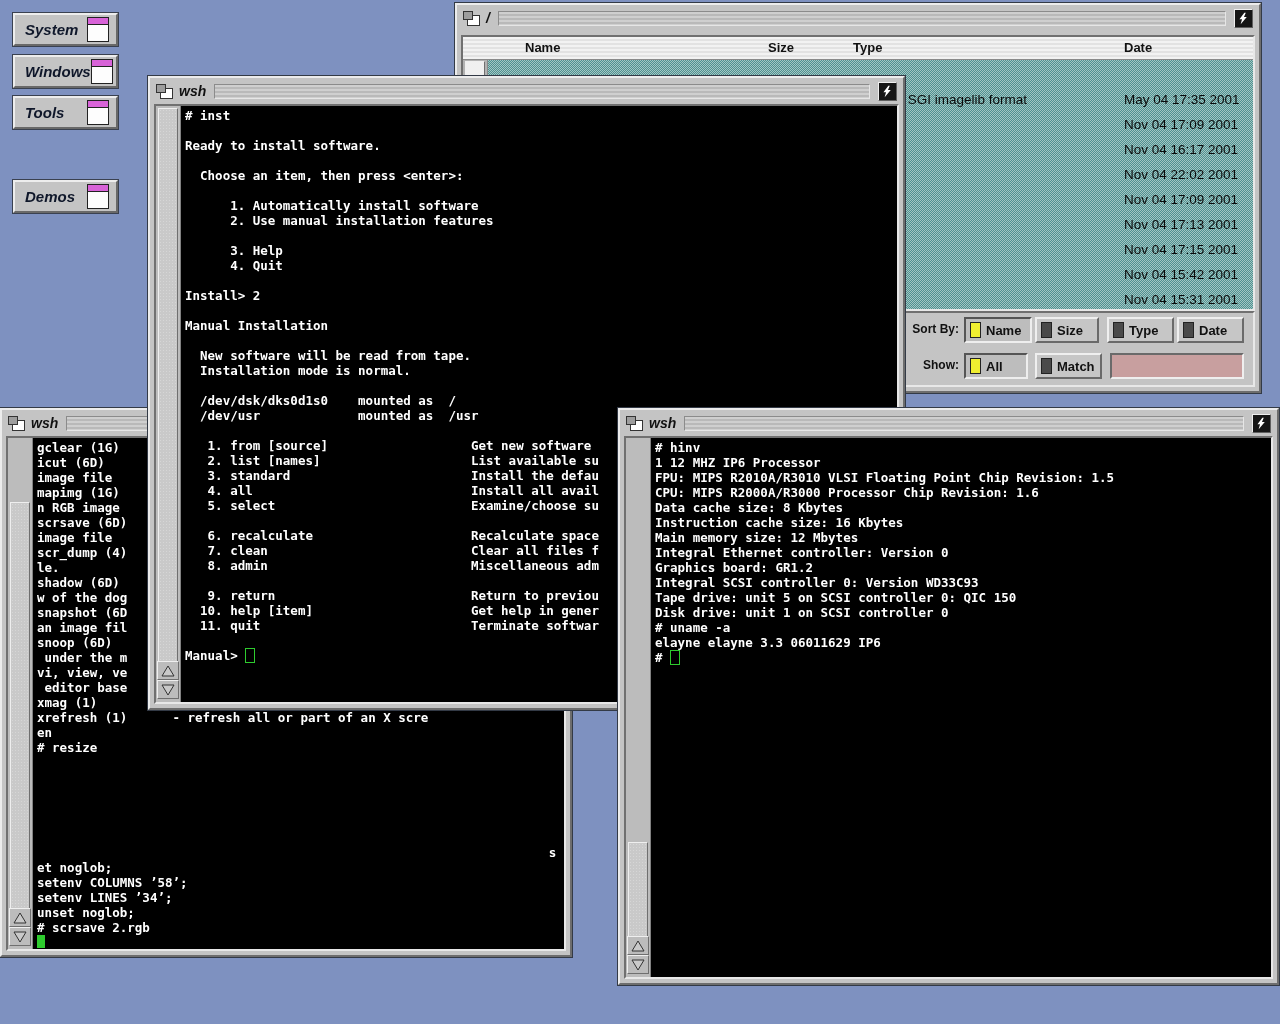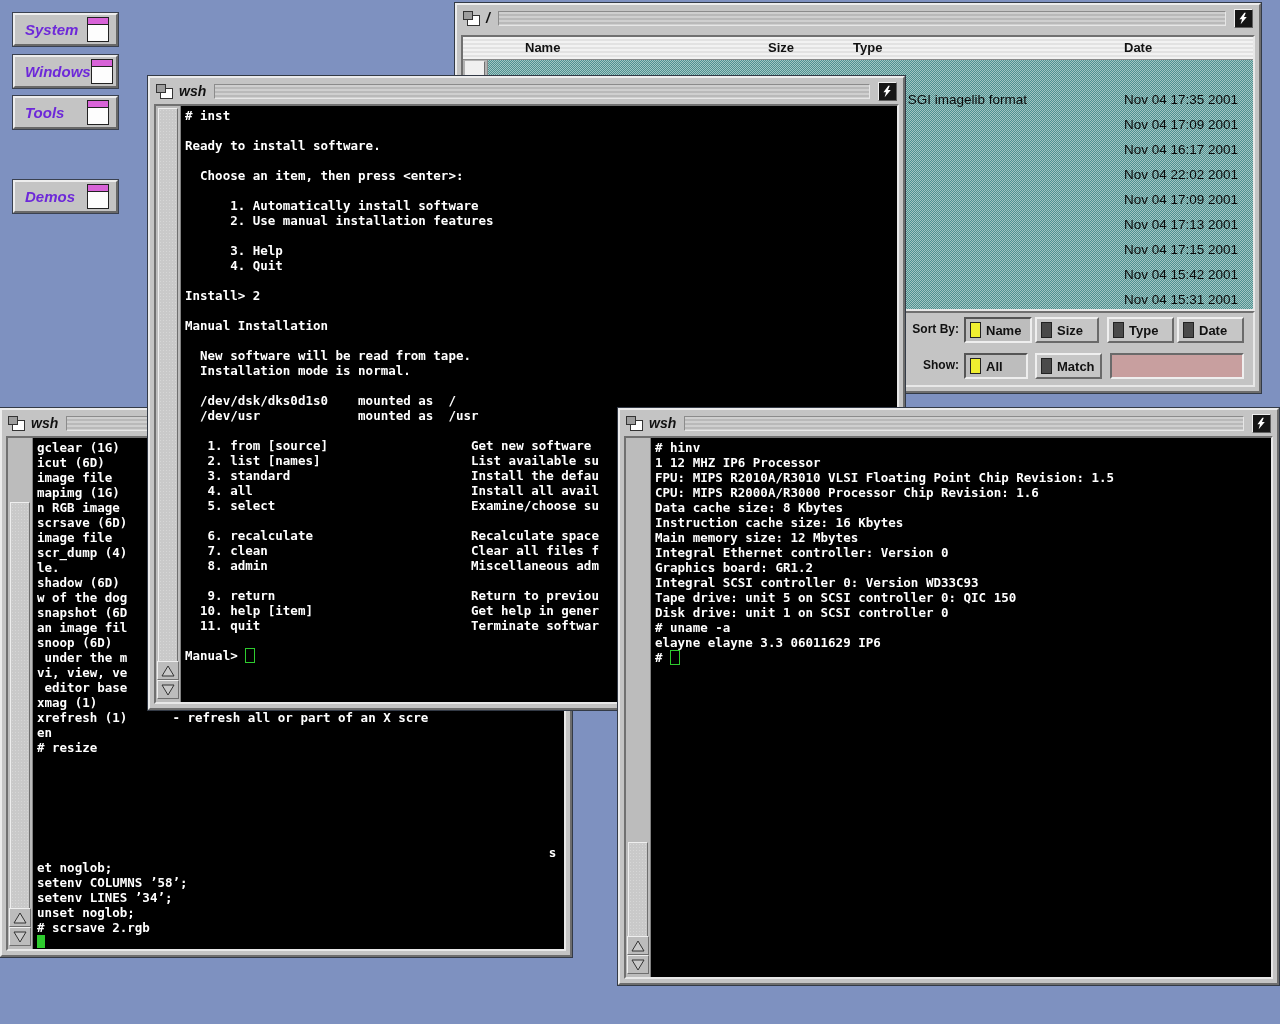--- a/index.html
+++ b/index.html
@@ -73,21 +73,21 @@
   .cursor.solid { background:#2ecc2e; }
   
   .launch-btn {
     position:absolute; left:13px; width:105px; height:33px; box-sizing:border-box;
     background:#c4c4c4;
     border:2px solid; border-color:#ededed #696969 #696969 #ededed;
     outline:1px solid #3a4150;
     display:flex; align-items:center;
   }
   .launch-btn .lab {
-    font-style:italic; font-weight:bold; font-size:15px; color:#6d28d9;
+    font-style:italic; font-weight:bold; font-size:15px; color:#0f172a;
     padding-left:10px; flex:1;
   }
   .launch-ico { position:relative; width:22px; height:25px; margin-right:7px; flex:none; }
   .launch-ico .bar { position:absolute; top:0; left:0; width:20px; height:6px; background:#d863d8; border:1px solid #222; }
   .launch-ico .box { position:absolute; top:7px; left:0; width:20px; height:16px; background:#fdfdfd; border:1px solid #222; }
   
   .fm-client { position:absolute; left:4px; right:4px; top:26px; bottom:4px; background:#c4c4c4; }
   .fm-listbox {
     position:absolute; left:0; right:0; top:4px; height:276px; box-sizing:border-box;
     border:2px solid; border-color:#707070 #e8e8e8 #e8e8e8 #707070;
@@ -186,21 +186,21 @@
         <span style="left:305px;">Size</span>
         <span style="left:390px;">Type</span>
         <span style="left:661px;">Date</span>
       </div>
       <div class="fm-sb">
         <div class="sb-thumb" style="top:1px; height:26px;"></div>
       </div>
 
       <div class="fm-row" style="top:50px;">
         <span class="cell-type">image in SGI imagelib format</span>
-        <span class="cell-date">Nov 04 17:35 2001</span>
+        <span class="cell-date">May 04 17:35 2001</span>
       </div>
       <div class="fm-row" style="top:75px;">
           <span class="cell-date">Nov 04 17:09 2001</span>
         </div>
       <div class="fm-row" style="top:100px;">
           <span class="cell-date">Nov 04 16:17 2001</span>
         </div>
       <div class="fm-row" style="top:125px;">
           <span class="cell-date">Nov 04 22:02 2001</span>
         </div>

